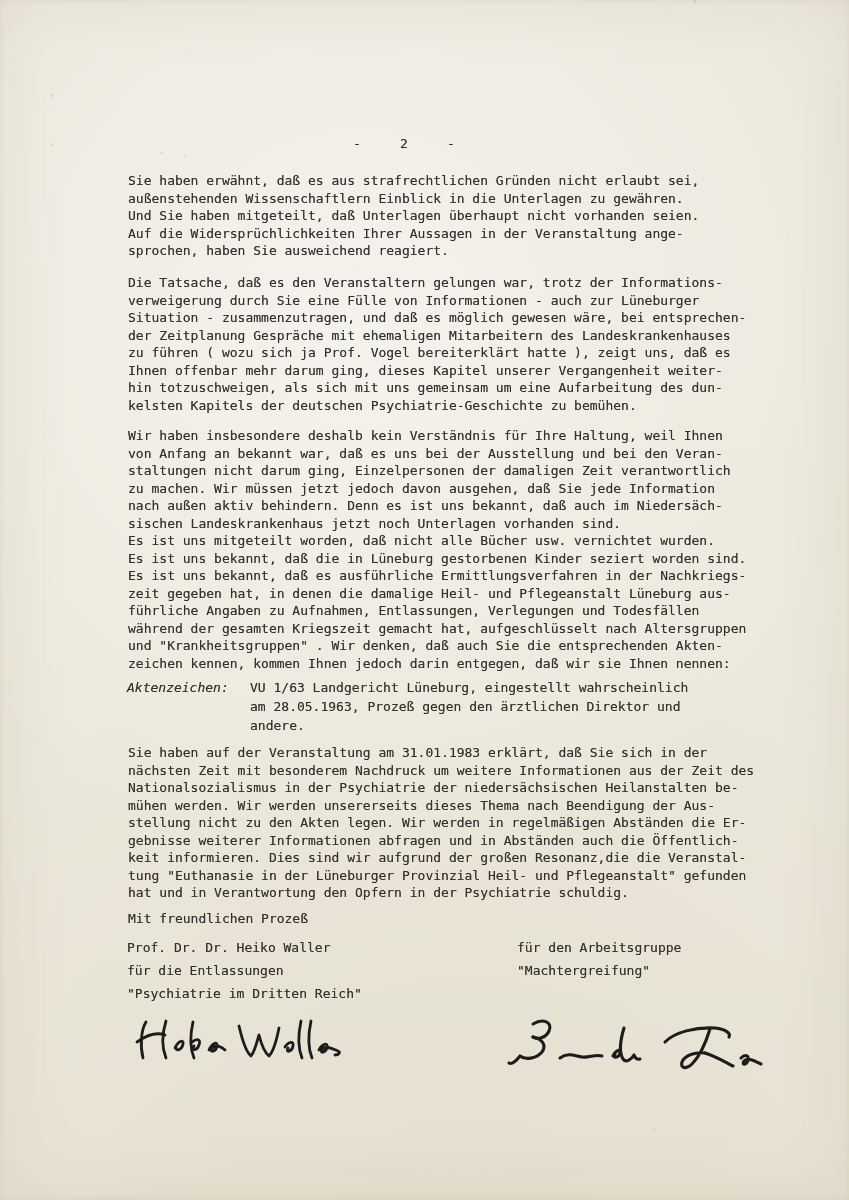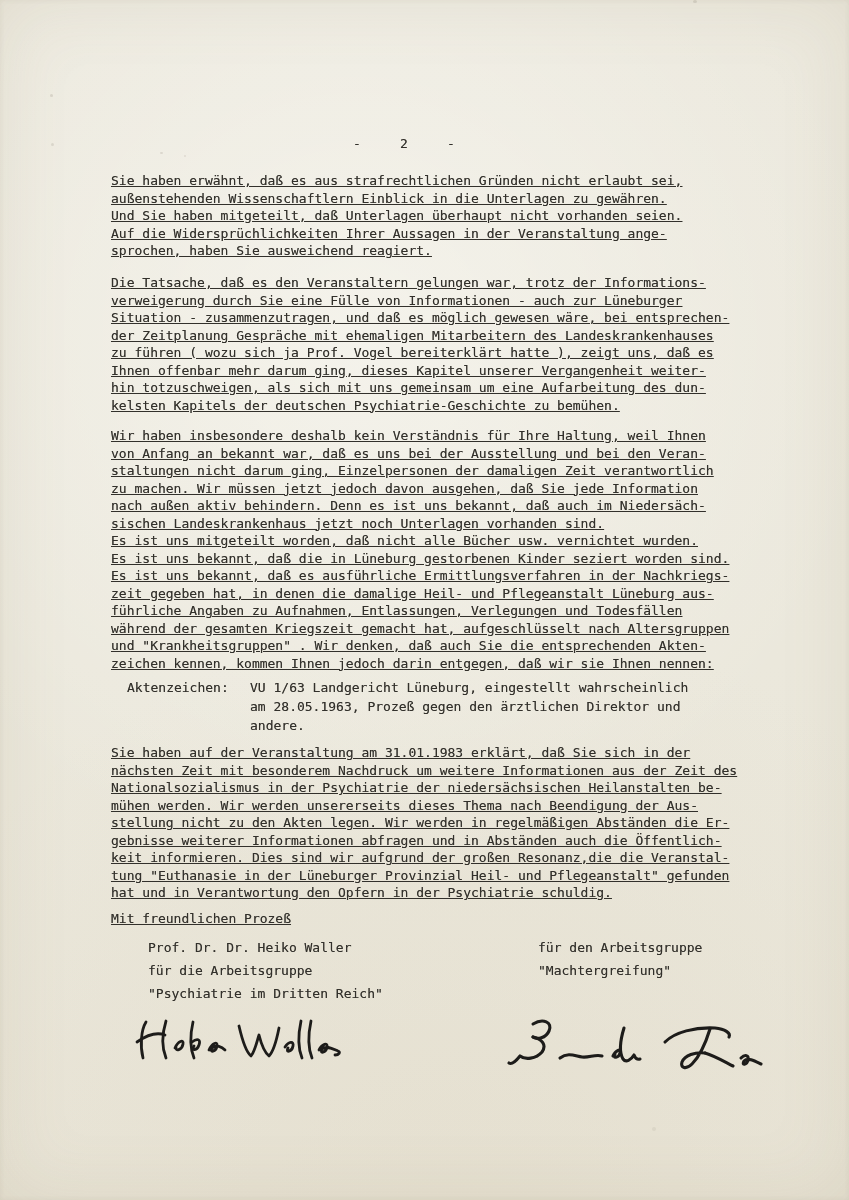--- a/index.html
+++ b/index.html
@@ -20,29 +20,29 @@
 
   pre{
     margin:0;
     font-family:"DejaVu Sans Mono",monospace;
     font-size:13px;line-height:17.5px;
     color:#32302b;
     white-space:pre;
     text-shadow:0 0 0.5px rgba(50,48,42,0.55);
   }
 
-  .block{position:absolute;left:111px;text-decoration:underline;}
+  .block{position:absolute;left:128px;}
 
   .pagenum{position:absolute;left:353px;top:135px;}
 
   .akten{position:absolute;left:127px;top:678px;display:flex;align-items:flex-start;}
   .akten pre{line-height:19px;}
-  .akten-label{width:123px;}
+  .akten-label{width:123px;font-style:italic;}
 
-  .sigrow{position:absolute;left:127px;top:936px;display:flex;width:660px;margin-left:21px;}
+  .sigrow{position:absolute;left:127px;top:936px;display:flex;width:660px;}
   .sigcol{width:390px;}
   .sigcol pre{line-height:23px;}
   .sigcol.right{flex:1;}
 
   .sig{position:absolute;}
   .sig path{fill:none;stroke:#1d1c1a;stroke-linecap:round;stroke-linejoin:round;}
   .sig-left{left:133px;top:1008px;}
   .sig-left path{stroke-width:2.8px;}
   .sig-right{left:505px;top:1014px;}
   .sig-right path{stroke-width:3.1px;}
@@ -107,21 +107,21 @@
 gebnisse weiterer Informationen abfragen und in Abständen auch die Öffentlich-
 keit informieren. Dies sind wir aufgrund der großen Resonanz,die die Veranstal-
 tung "Euthanasie in der Lüneburger Provinzial Heil- und Pflegeanstalt" gefunden
 hat und in Verantwortung den Opfern in der Psychiatrie schuldig.</pre>
 
   <pre class="block" style="top:910px">Mit freundlichen Prozeß</pre>
 
   <div class="sigrow">
     <div class="sigcol">
       <pre>Prof. Dr. Dr. Heiko Waller</pre>
-      <pre>für die Arbeitsgruppe</pre>
+      <pre>für die Entlassungen</pre>
       <pre>"Psychiatrie im Dritten Reich"</pre>
     </div>
     <div class="sigcol right">
       <pre>für den Arbeitsgruppe</pre>
       <pre>"Machtergreifung"</pre>
     </div>
   </div>
 
   <svg class="sig sig-left" width="212" height="66" viewBox="0 0 212 66" role="img" aria-label="Heiko Waller (handschriftliche Unterschrift)">
     <path d="M10,50 C7,38 8,22 13,14"></path>

